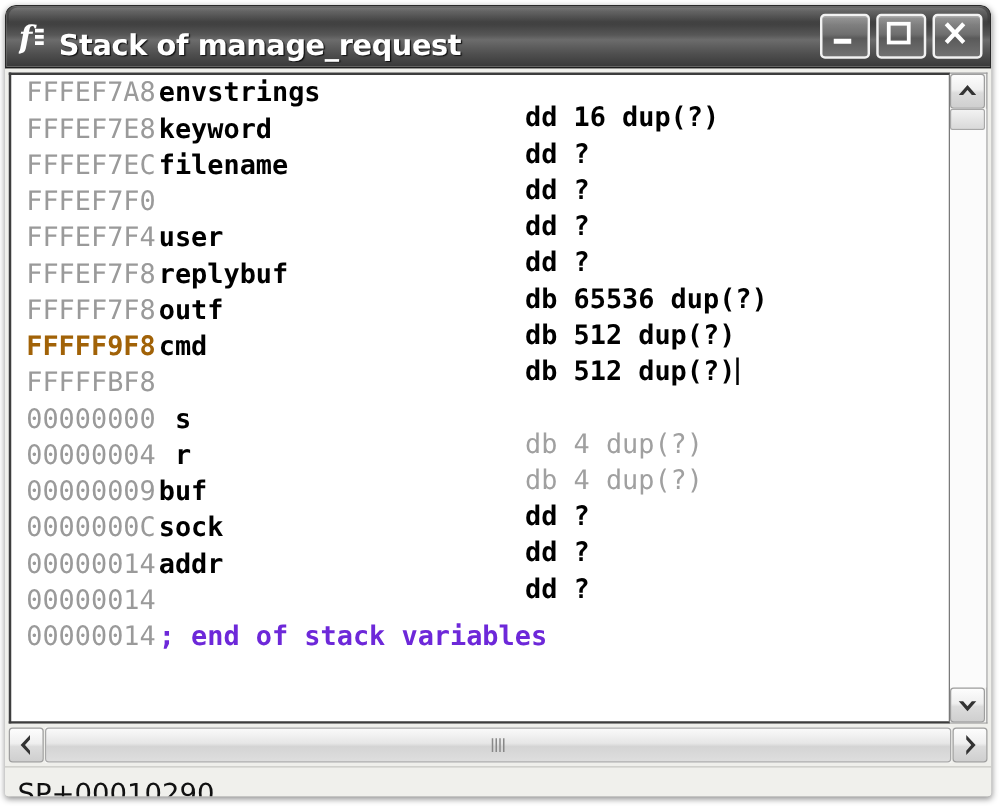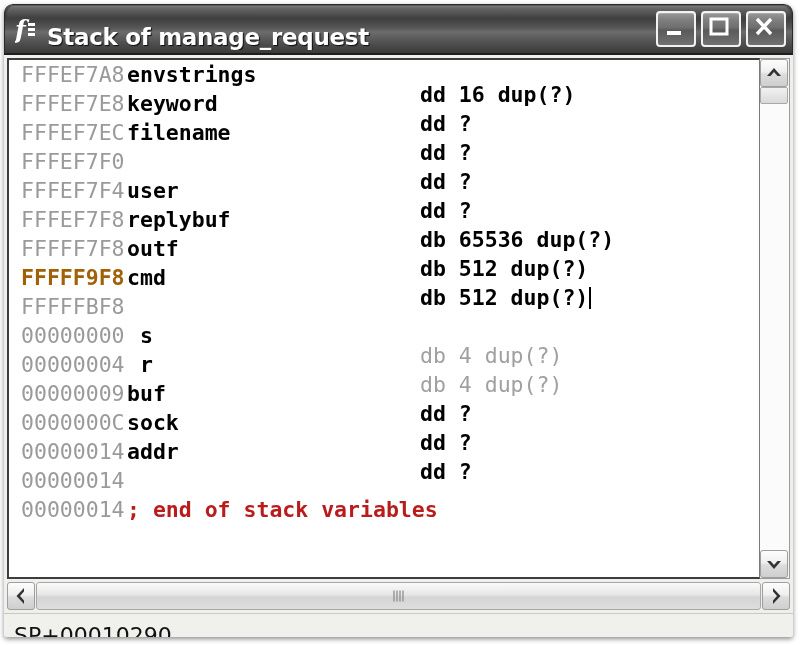--- a/index.html
+++ b/index.html
@@ -161,21 +161,21 @@
   }
   .ty.dim {
     color: #a0a0a0;
     font-weight: normal;
   }
 
   .cmt {
     position: absolute;
     left: 118px;
     top: 0;
-    color: #b91c1c;
+    color: #6d28d9;
     font-weight: bold;
   }
 
   .caret {
     display: inline-block;
     width: 0;
     border-left: 2px solid #000;
     height: 22px;
     vertical-align: -4px;
     margin-left: 1px;

